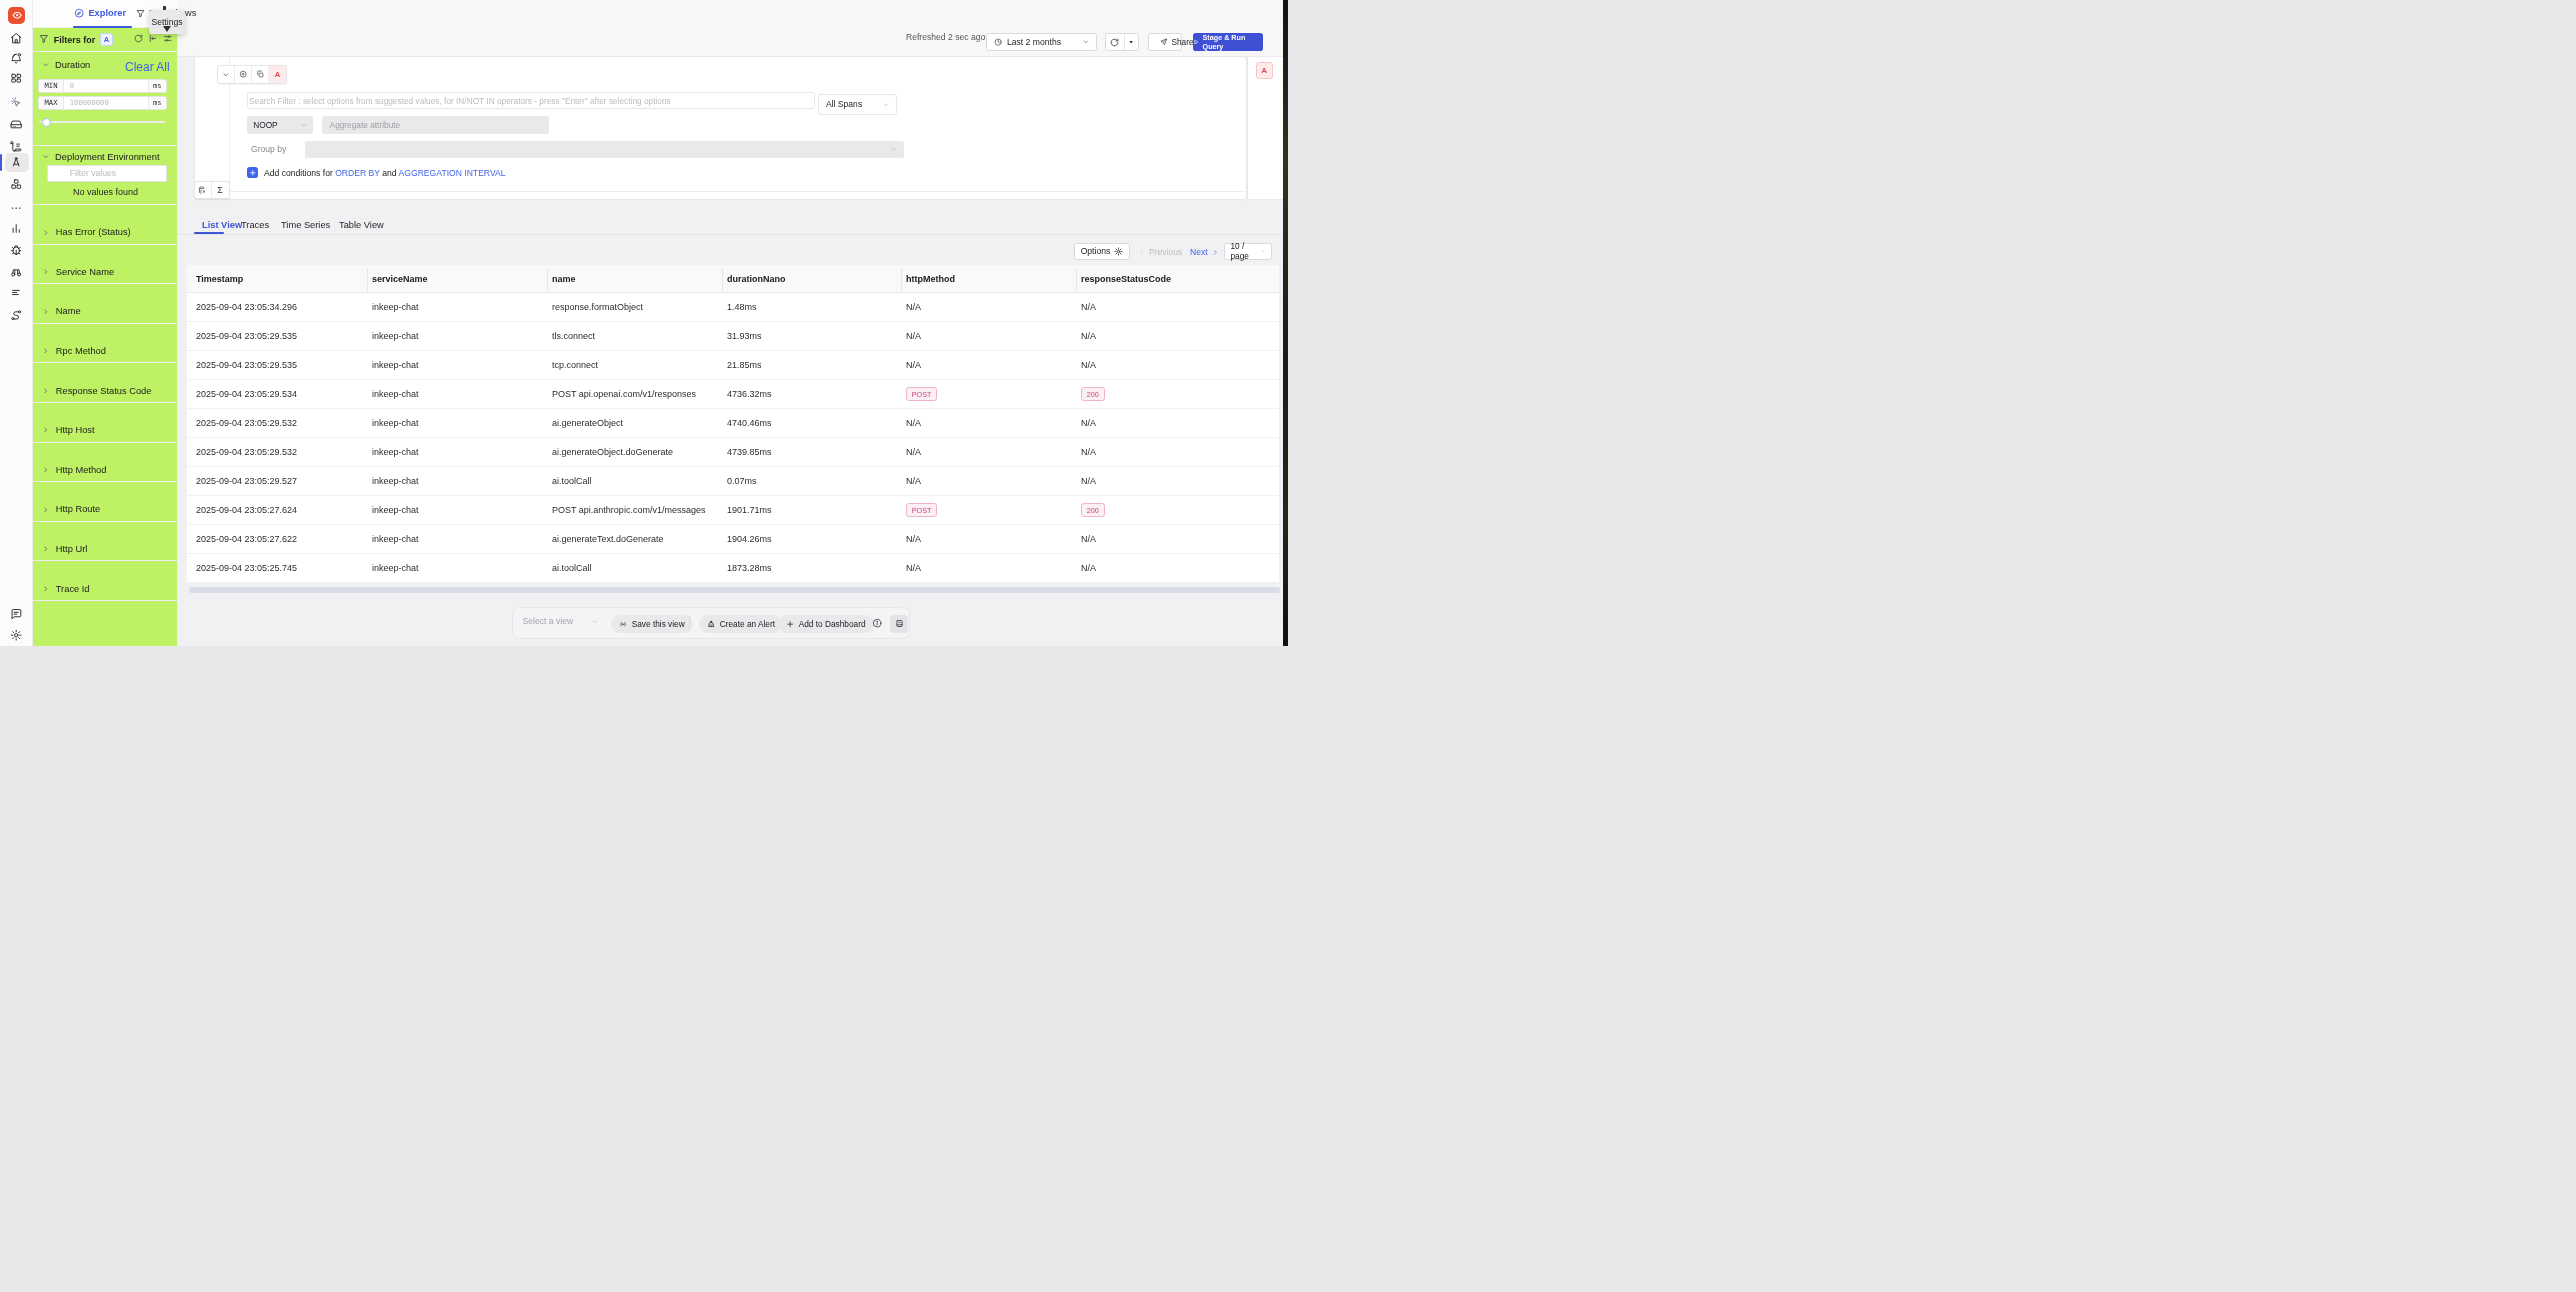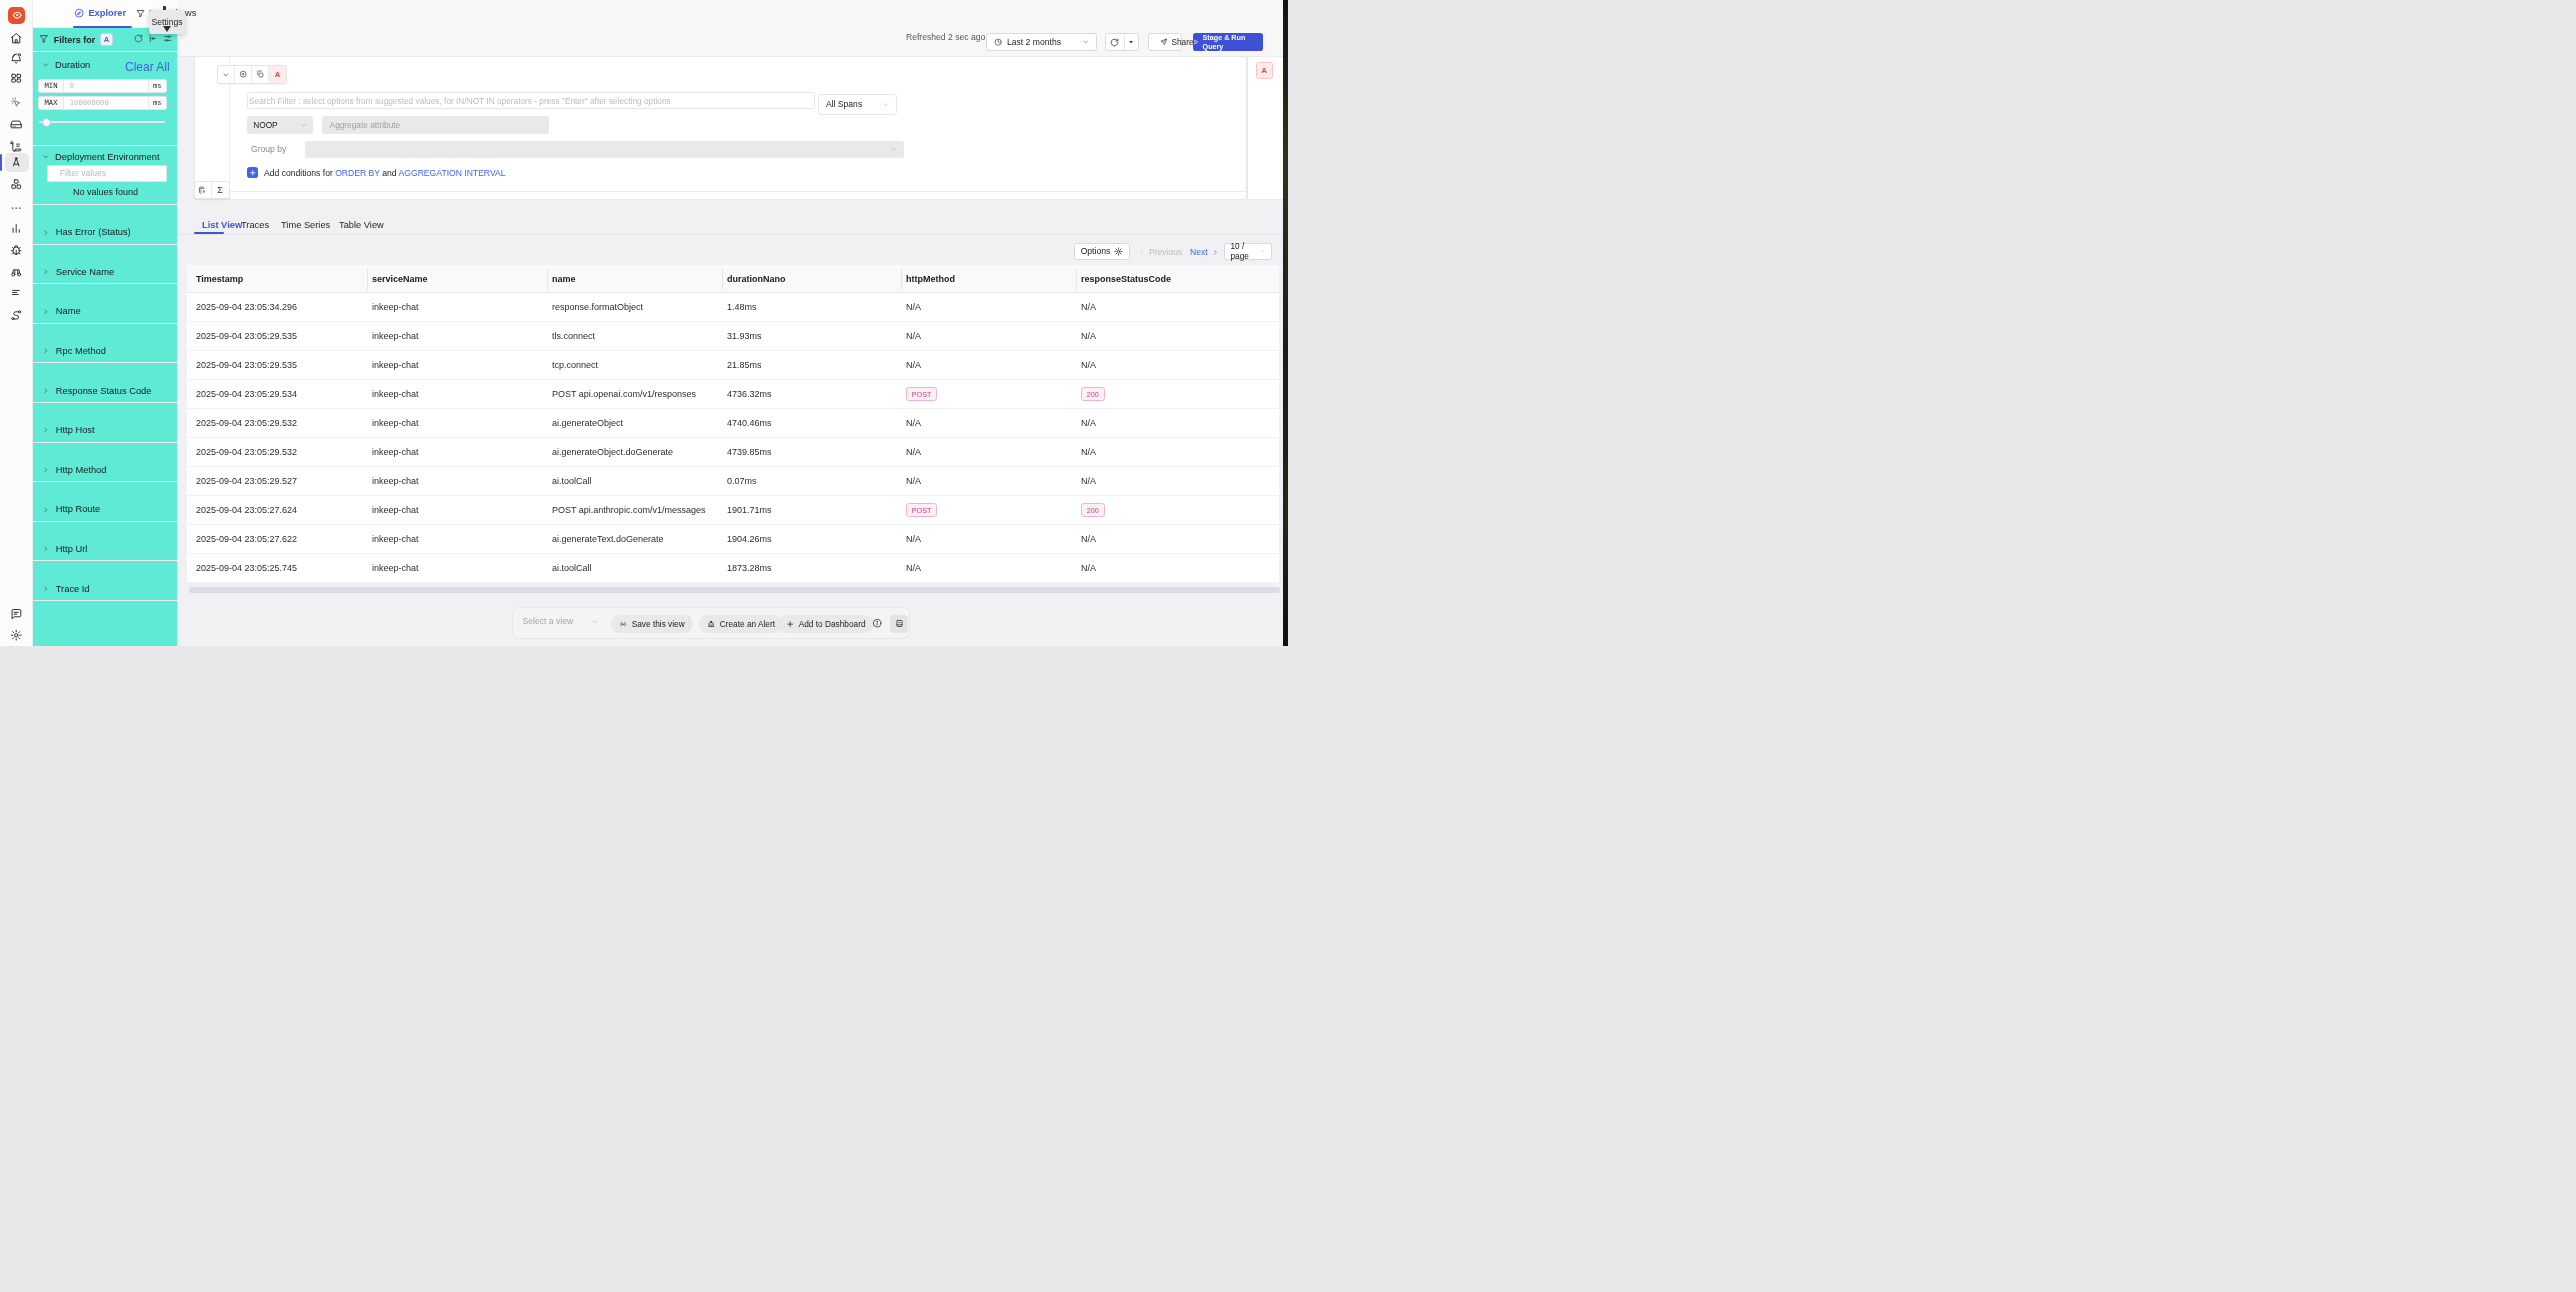--- a/index.html
+++ b/index.html
@@ -13,21 +13,21 @@
   
   .rail { position:absolute; left:0; top:0; width:33px; height:646px; background:#fcfcfd; border-right:0.7px solid #ececee; z-index:5; }
   .rail-logo { position:absolute; left:8.3px; top:6.9px; width:17px; height:17px; border-radius:4.8px; background:#e8502e; display:flex; align-items:center; justify-content:center; }
   .rail-item { position:absolute; left:0; width:33px; height:20.7px; display:flex; align-items:center; justify-content:center; color:#232327; }
   .rail-item .hl { position:absolute; left:4.8px; top:0.7px; width:24px; height:19px; border-radius:4.8px; background:#e9e9eb; }
   .rail-item .bar { position:absolute; left:0px; top:2.1px; width:2.1px; height:16.5px; border-radius:1.4px; background:#4659d8; }
   .rail-item svg { position:relative; }
   .rail-item.slate { color:#5f7190; }
 
   
-  .sidebar { position:absolute; left:33px; top:0; width:145px; height:646px; background:#5eead4; border-right:0.7px solid #ececee; }
+  .sidebar { position:absolute; left:33px; top:0; width:145px; height:646px; background:#bef264; border-right:0.7px solid #ececee; }
   .side-tabs { position:absolute; left:0; top:0; width:145px; height:27.6px; border-bottom:0.7px solid #ededef; background:#fdfdfe; }
   .tab-explorer { position:absolute; left:41px; top:7.6px; display:flex; align-items:center; gap:4.1px; color:#4059d9; font-size:9.3px; font-weight:700; }
   .tab-underline { position:absolute; left:40px; top:25.5px; width:59px; height:2.1px; border-radius:1.4px; background:#4059d9; }
   .tab-funnels { position:absolute; left:103px; top:8.3px; display:flex; align-items:center; gap:4.1px; color:#2a2a2e; font-size:9.3px; font-weight:500; }
   .filters-head { position:absolute; left:0; top:27.6px; width:145px; height:24px; border-bottom:0.7px solid #ededef; }
   .filters-title { position:absolute; left:41px; top:5.5px; display:flex; align-items:center; gap:4.8px; font-size:9px; font-weight:600; color:#202024; }
   .badge-blue { display:inline-flex; align-items:center; justify-content:center; width:13px; height:13px; border-radius:2.8px; background:#edf2fe; border:0.7px solid #c6d4fb; color:#4766d8; font-size:7.6px; font-weight:600; }
   .fh-icons { position:absolute; right:6.2px; top:6.9px; display:flex; gap:5.5px; color:#3a3a3f; }
   .sec-head { display:flex; align-items:center; gap:5.5px; color:#19191c; font-size:9.3px; font-weight:500; }
   .link-blue { color:#3f63e0; font-size:12px; font-weight:500; }
@@ -355,21 +355,21 @@
 
     <div class="abs" style="left:0; top:146px; width:145px; height:59px; border-bottom:0.7px solid #ededef;">
       <div class="sec-head abs" style="left:9px; top:6.2px;">
         <span>
             <svg width="7.6" height="7.6" viewBox="0 0 24 24" fill="none" stroke="#55555a" stroke-width="2.4" stroke-linecap="round" stroke-linejoin="round">
               <path d="M6 9l6 6 6-6"></path>
             </svg>
           </span>
         <span>Deployment Environment</span>
       </div>
-      <div class="abs" style="left:13.8px; top:18.6px; width:120px; height:17px; border:0.7px solid #e2e2e4; border-radius:1px; background:#fff; display:flex; align-items:center; padding-left:12px; color:#b9b9bd; font-size:8.6px;">Filter values</div>
+      <div class="abs" style="left:13.8px; top:18.6px; width:120px; height:17px; border:0.7px solid #e2e2e4; border-radius:1px; background:#fff; display:flex; align-items:center; padding-left:22px; color:#b9b9bd; font-size:8.6px;">Filter values</div>
       <div class="abs" style="left:0; top:41px; width:145px; text-align:center; font-size:9px; font-weight:500; color:#232327;">No values found</div>
     </div>
 
     <div id="filterSections" class="abs" style="left:0; top:205px; width:145px;">
         <div class="fsection-row">
           <span>
             <svg width="7.6" height="7.6" viewBox="0 0 24 24" fill="none" stroke="#55555a" stroke-width="2.4" stroke-linecap="round" stroke-linejoin="round">
               <path d="M9 6l6 6-6 6"></path>
             </svg>
           </span>

